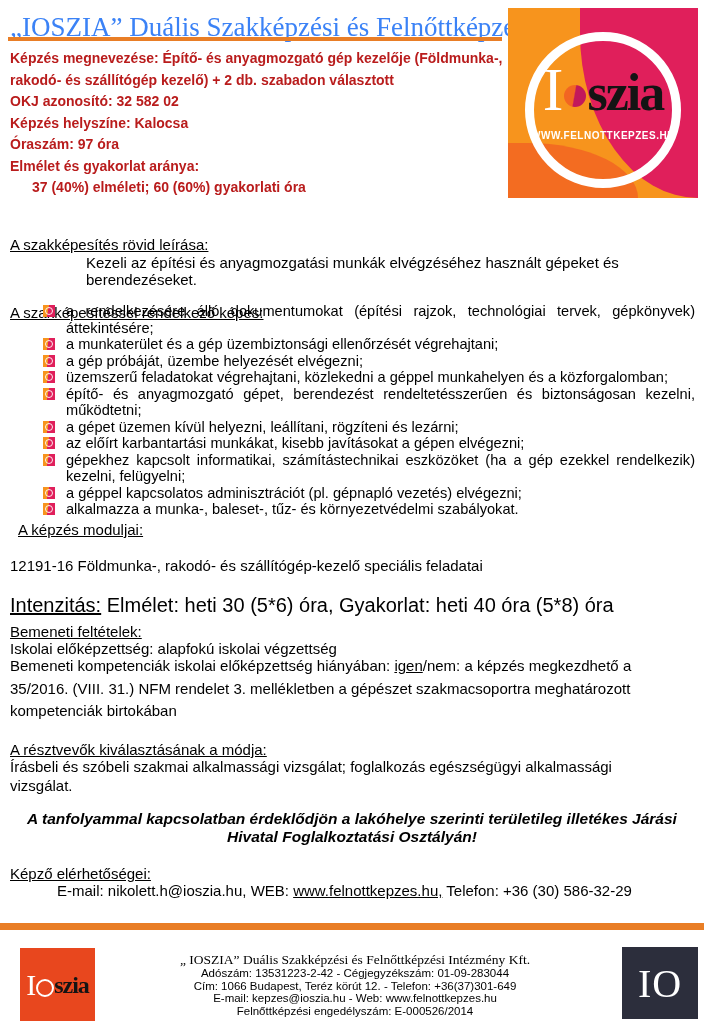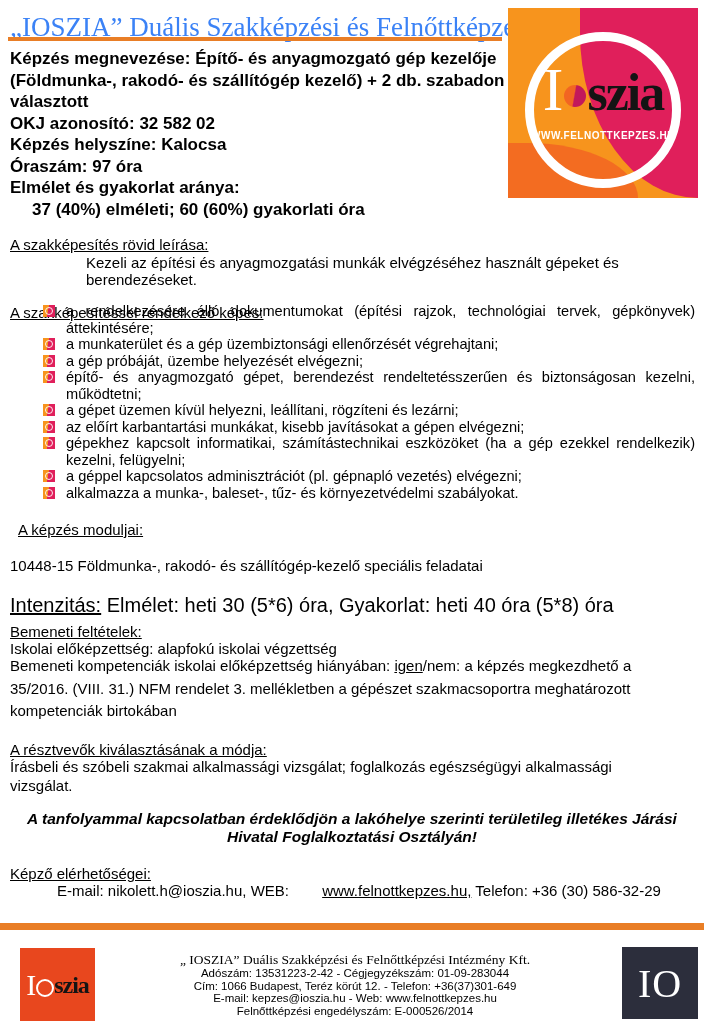--- a/index.html
+++ b/index.html
@@ -15,21 +15,21 @@
   .logo-pink{position:absolute;top:0;bottom:0;left:72px;right:0;background:#E01F5B;border-bottom-left-radius:150px 210px;}
   .logo-wave{position:absolute;bottom:0;left:0;width:130px;height:55px;background:#F26522;border-top-right-radius:140px 70px;opacity:.85;}
   .logo-ring{position:absolute;left:17px;top:24px;width:138px;height:138px;border:9px solid #fff;border-radius:50%;}
   .logo-word{position:absolute;left:0;right:0;top:50px;display:flex;align-items:baseline;justify-content:center;}
   .logo-i{font-family:"Liberation Serif",serif;font-size:62px;color:#fff;line-height:1;}
   .logo-o{width:22px;height:22px;border-radius:50%;background:linear-gradient(100deg,#F26522 45%,#C2185B 50%);margin:0 1px;align-self:center;margin-top:14px;}
   .logo-szia{font-family:"Liberation Serif",serif;font-weight:bold;font-size:52px;color:#141414;line-height:1;letter-spacing:-2px;}
   .logo-url{position:absolute;left:0;right:0;top:122px;text-align:center;color:#fff;font-size:10px;font-weight:bold;letter-spacing:.5px;}
 
   
-  .intro{position:absolute;top:48px;left:10px;width:505px;font-weight:bold;font-size:17px;line-height:21.5px;color:#000000;}
+  .intro{position:absolute;top:48px;left:10px;width:505px;font-weight:bold;font-size:14px;line-height:21.5px;color:#b91c1c;}
   .intro .indent{padding-left:22px;}
 
   
   .h-underline{font-size:15px;text-decoration:underline;color:#000;}
   .sec{position:absolute;left:10px;color:#000;font-size:15px;}
   .body-indent{position:absolute;left:58px;color:#000;font-size:15px;margin-left:28px;}
 
   
   .cap-list{position:absolute;top:303px;left:43px;width:652px;margin:0;padding:0;list-style:none;}
   .cap-list li{position:relative;padding-left:23px;text-align:justify;font-size:14.6px;line-height:16.5px;color:#000;}
@@ -38,21 +38,21 @@
 
   .modules-line{position:absolute;left:10px;font-size:15px;color:#000;}
   .inline-underline{text-decoration:underline;}
 
   .entry-para{position:absolute;top:655px;left:10px;width:660px;font-size:15px;line-height:22.5px;color:#000;}
   .selection-body{position:absolute;top:758px;left:10px;width:655px;font-size:15px;line-height:18.5px;color:#000;}
 
   .notice{position:absolute;top:810px;left:7px;width:690px;text-align:center;font-weight:bold;font-style:italic;font-size:15.5px;line-height:18px;color:#000;}
 
   .contact-line{position:absolute;top:882px;left:57px;font-size:15px;color:#000;}
-  .contact-link{text-decoration:underline;color:#000;margin-left:29px;}
+  .contact-link{text-decoration:underline;color:#000;}
 
   
   .bottom-rule{position:absolute;top:923px;left:0;width:704px;height:7px;background:#E97E26;}
   .footer-logo-left{position:absolute;top:948px;left:20px;width:75px;height:73px;background:#E8471E;display:flex;align-items:center;justify-content:center;}
   .fl-i{font-family:"Liberation Serif",serif;font-size:30px;color:#fff;line-height:1;}
   .fl-o{width:14px;height:14px;border:2.5px solid #fff;border-radius:50%;margin:6px 0 0 0;}
   .fl-szia{font-family:"Liberation Serif",serif;font-weight:bold;font-size:24px;color:#141414;line-height:1;letter-spacing:-1px;}
   .footer-logo-right{position:absolute;top:947px;left:622px;width:76px;height:72px;background:#2C2E3C;display:flex;align-items:center;justify-content:center;}
   .fr-io{font-family:"Liberation Serif",serif;font-size:40px;color:#fff;letter-spacing:1px;}
   .footer-center{position:absolute;top:952px;left:100px;width:510px;text-align:center;color:#000;}
@@ -89,31 +89,31 @@
   </div>
 
   <div class="sec h-underline" style="top:236px;">A szakképesítés rövid leírása:</div>
   <div class="body-indent" style="top:254px;">Kezeli az építési és anyagmozgatási munkák elvégzéséhez használt gépeket és berendezéseket.</div>
 
   <div class="sec h-underline" style="top:304px;">A szakképesítéssel rendelkező képes:</div>
   <ul class="cap-list">
     <li><span class="cap-icon"></span><span>a rendelkezésére álló dokumentumokat (építési rajzok, technológiai tervek, gépkönyvek) áttekintésére;</span></li>
     <li><span class="cap-icon"></span><span>a munkaterület és a gép üzembiztonsági ellenőrzését végrehajtani;</span></li>
     <li><span class="cap-icon"></span><span>a gép próbáját, üzembe helyezését elvégezni;</span></li>
-    <li><span class="cap-icon"></span></li>
+    <li><span class="cap-icon"></span><span>üzemszerű feladatokat végrehajtani, közlekedni a géppel munkahelyen és a közforgalomban;</span></li>
     <li><span class="cap-icon"></span><span>építő- és anyagmozgató gépet, berendezést rendeltetésszerűen és biztonságosan kezelni, működtetni;</span></li>
     <li><span class="cap-icon"></span><span>a gépet üzemen kívül helyezni, leállítani, rögzíteni és lezárni;</span></li>
     <li><span class="cap-icon"></span><span>az előírt karbantartási munkákat, kisebb javításokat a gépen elvégezni;</span></li>
     <li><span class="cap-icon"></span><span>gépekhez kapcsolt informatikai, számítástechnikai eszközöket (ha a gép ezekkel rendelkezik) kezelni, felügyelni;</span></li>
     <li><span class="cap-icon"></span><span>a géppel kapcsolatos adminisztrációt (pl. gépnapló vezetés) elvégezni;</span></li>
     <li><span class="cap-icon"></span><span>alkalmazza a munka-, baleset-, tűz- és környezetvédelmi szabályokat.</span></li>
   </ul>
 
   <div class="sec h-underline" style="top:521px;margin-left:8px;">A képzés moduljai:</div>
-  <div class="modules-line" style="top:557px;">10448-15 Földmunka-, rakodó- és szállítógép-kezelő speciális feladatai</div>
+  <div class="modules-line" style="top:557px;">12191-16 Földmunka-, rakodó- és szállítógép-kezelő speciális feladatai</div>
 
   <div class="sec" style="top:594px;font-size:20px;">
     <span class="inline-underline">Intenzitás:</span><span> Elmélet: heti 30 (5*6) óra, Gyakorlat: heti 40 óra (5*8) óra</span>
   </div>
 
   <div class="sec h-underline" style="top:623px;text-align:right;">Bemeneti feltételek:</div>
   <div class="sec" style="top:640px;">Iskolai előképzettség: alapfokú iskolai végzettség</div>
   <div class="entry-para">
     <span>Bemeneti kompetenciák iskolai előképzettség hiányában: </span><span class="inline-underline">igen</span><span>/nem: a képzés megkezdhető a 35/2016. (VIII. 31.) NFM rendelet 3. mellékletben a gépészet szakmacsoportra meghatározott kompetenciák birtokában</span>
   </div>

